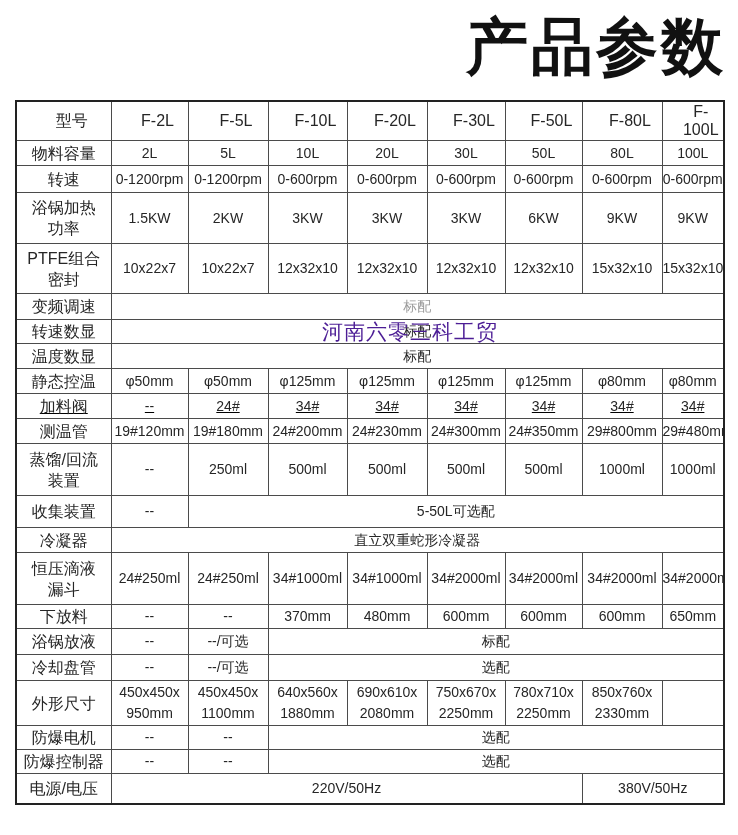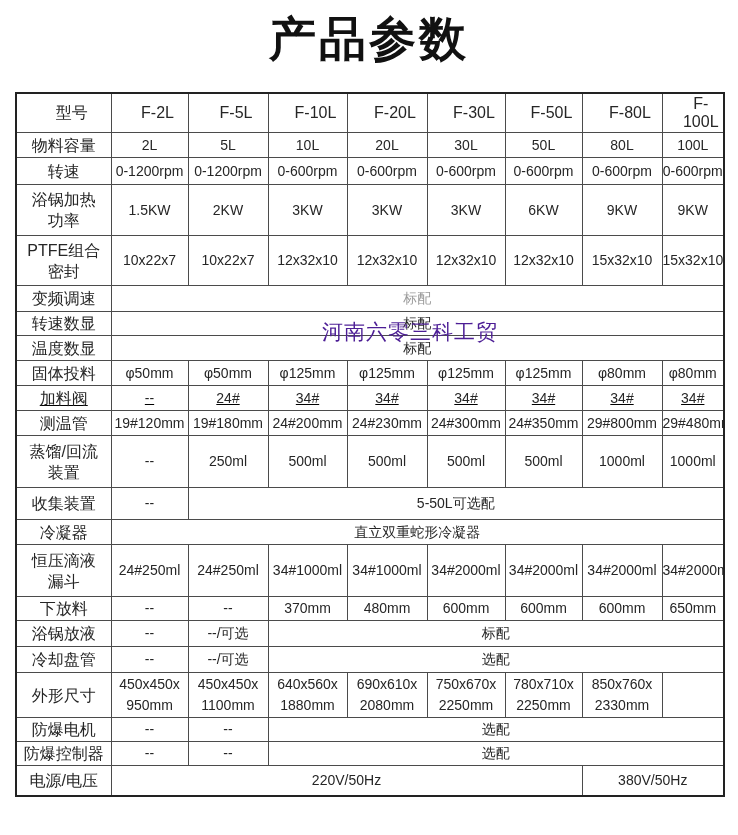--- a/index.html
+++ b/index.html
@@ -9,24 +9,24 @@
   }
   .page {
     position: relative;
     width: 738px;
     height: 835px;
     background: #ffffff;
     font-family: "Liberation Sans", "DejaVu Sans", sans-serif;
     overflow: hidden;
   }
   .title {
-    margin: 4px;
+    margin: 12px;
     padding-top: 8px;
-    text-align: center;
-    font-size: 47px;
+    text-align: right;
+    font-size: 62px;
     line-height: 54px;
     font-weight: bold;
     letter-spacing: 3px;
     color: #111111;
   }
   table.spec {
     border-collapse: collapse;
     table-layout: fixed;
     width: 708px;
     margin: 26px 0 0 15px;
@@ -160,21 +160,21 @@
         </tr>
         <tr style="height: 23px; padding-left: 20px;">
           <td class="row-label">转速数显</td>
           <td class="spec-cell" colspan="8">标配</td>
         </tr>
         <tr style="height: 25px;">
           <td class="row-label">温度数显</td>
           <td class="spec-cell" colspan="8">标配</td>
         </tr>
         <tr style="height: 25px;">
-          <td class="row-label">固体投料</td>
+          <td class="row-label">静态控温</td>
           <td class="spec-cell">φ50mm</td>
           <td class="spec-cell">φ50mm</td>
           <td class="spec-cell">φ125mm</td>
           <td class="spec-cell">φ125mm</td>
           <td class="spec-cell">φ125mm</td>
           <td class="spec-cell">φ125mm</td>
           <td class="spec-cell">φ80mm</td>
           <td class="spec-cell">φ80mm</td>
         </tr>
         <tr style="height: 25px; text-decoration: underline;">

